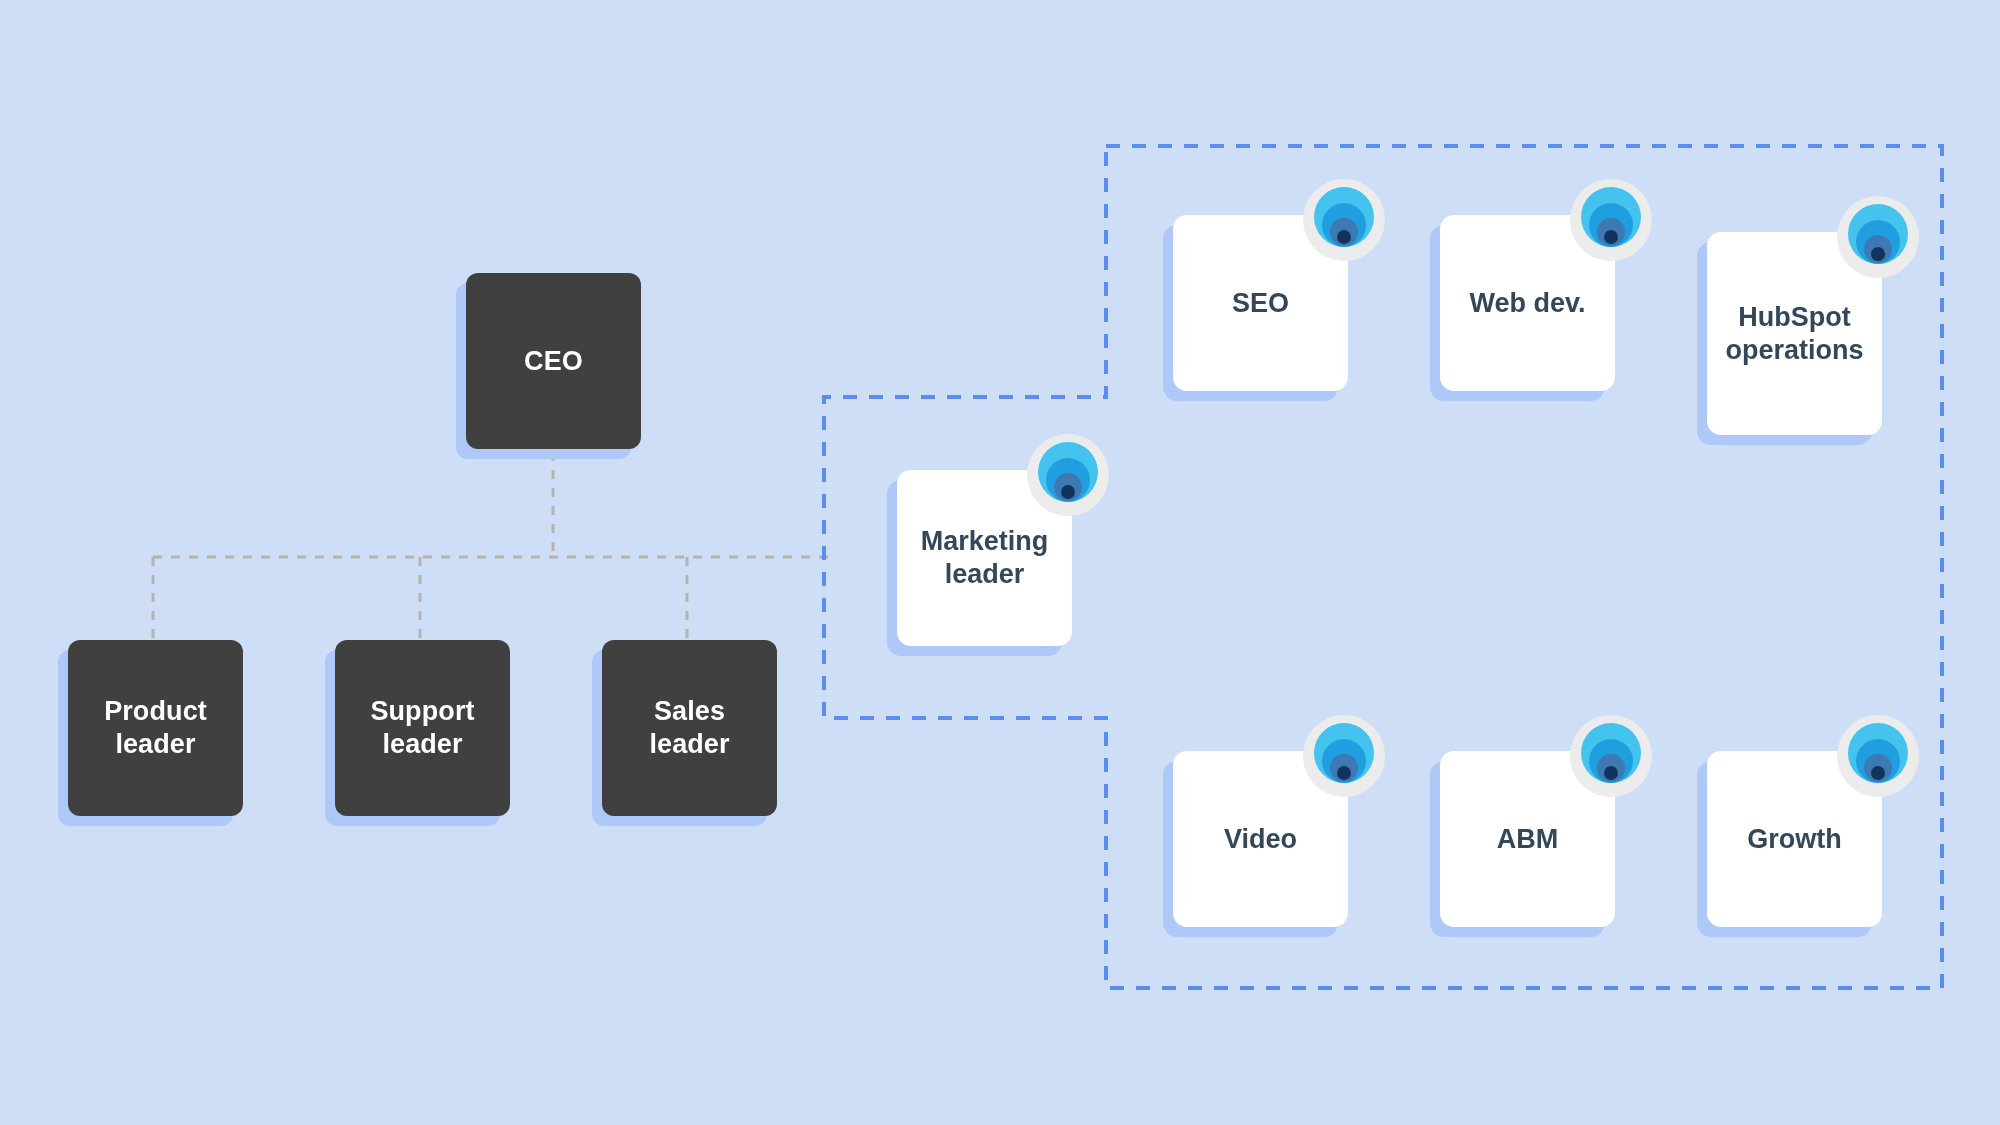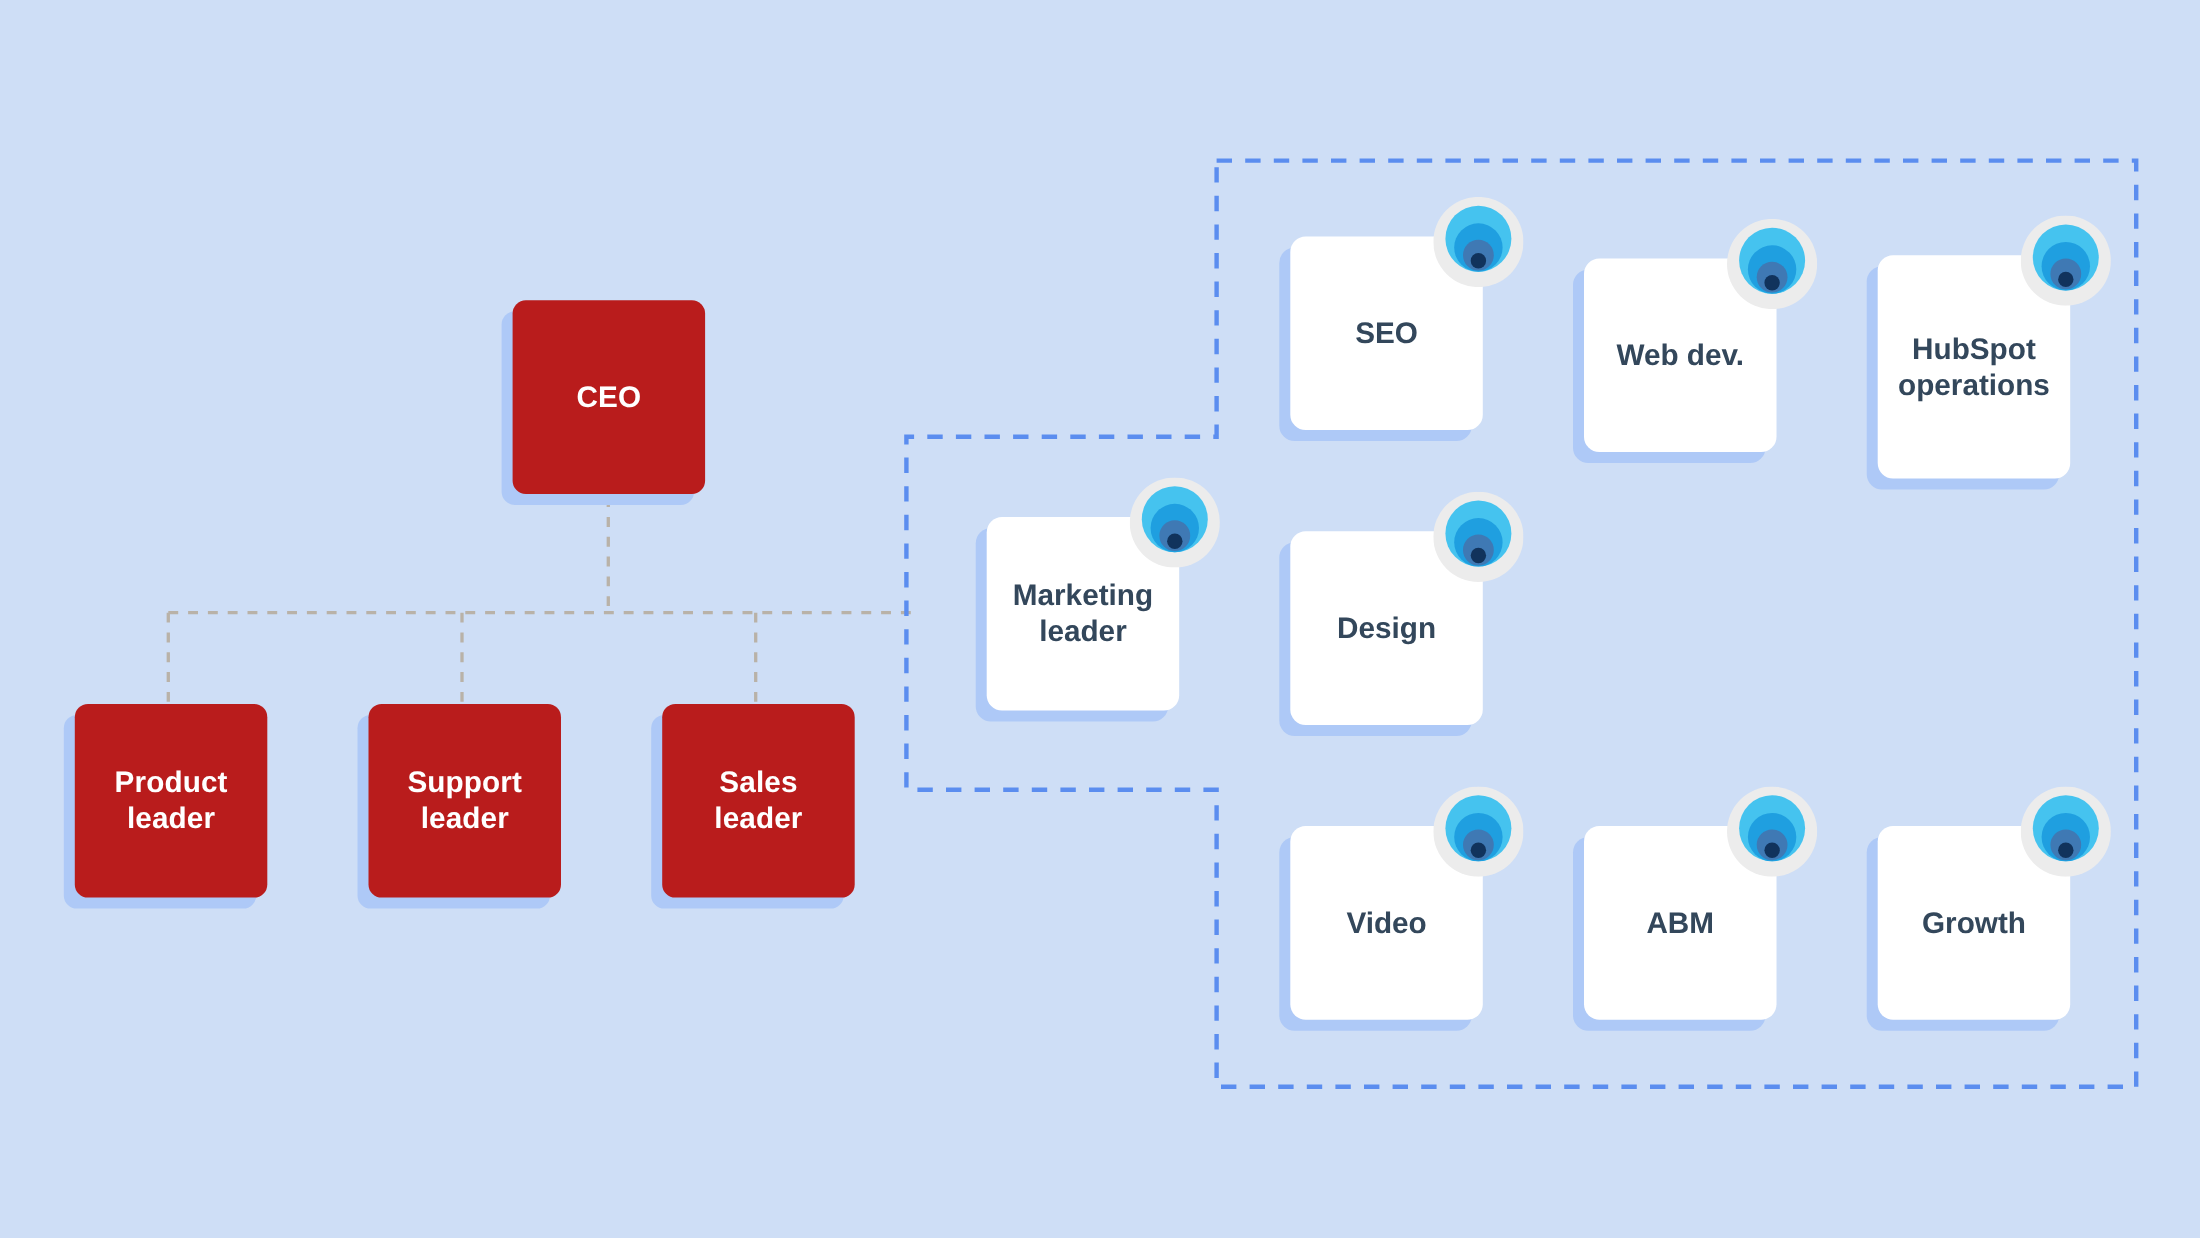--- a/index.html
+++ b/index.html
@@ -43,21 +43,21 @@
     left: -10px;
     top: 10px;
     right: 10px;
     bottom: -10px;
     background: #aec9f7;
     border-radius: 12px;
   }
   .node .face {
     position: absolute;
     left: 0; top: 0; right: 0; bottom: 0;
-    background: #b91c1c;
+    background: #404040;
     border-radius: 12px;
     display: flex;
     align-items: center;
     justify-content: center;
   }
   .node .label {
     position: relative;
     z-index: 2;
     color: #ffffff;
     font-weight: bold;
@@ -194,21 +194,21 @@
       <svg viewBox="0 0 82 82" xmlns="http://www.w3.org/2000/svg">
         <circle cx="41" cy="41" r="41" fill="#ececec"></circle>
         <circle cx="41" cy="38" r="30" fill="#45c3ef"></circle>
         <circle cx="41" cy="46" r="22" fill="#1f9fe0"></circle>
         <circle cx="41" cy="53" r="14" fill="#3f79b4"></circle>
         <circle cx="41" cy="58" r="7" fill="#11335c"></circle>
       </svg>
     </div>
   </div>
 
-  <div class="card" style="left:1440px; top:215px; width:175px; height:176px;margin-top:20px;">
+  <div class="card" style="left:1440px; top:215px; width:175px; height:176px;">
     <div class="shadow"></div>
     <div class="face">
       <span class="label">Web dev.</span>
     </div>
     <div class="ripple" style="left:130px; top:-36px;">
       <svg viewBox="0 0 82 82" xmlns="http://www.w3.org/2000/svg">
         <circle cx="41" cy="41" r="41" fill="#ececec"></circle>
         <circle cx="41" cy="38" r="30" fill="#45c3ef"></circle>
         <circle cx="41" cy="46" r="22" fill="#1f9fe0"></circle>
         <circle cx="41" cy="53" r="14" fill="#3f79b4"></circle>
@@ -227,35 +227,20 @@
       <svg viewBox="0 0 82 82" xmlns="http://www.w3.org/2000/svg">
         <circle cx="41" cy="41" r="41" fill="#ececec"></circle>
         <circle cx="41" cy="38" r="30" fill="#45c3ef"></circle>
         <circle cx="41" cy="46" r="22" fill="#1f9fe0"></circle>
         <circle cx="41" cy="53" r="14" fill="#3f79b4"></circle>
         <circle cx="41" cy="58" r="7" fill="#11335c"></circle>
       </svg>
     </div>
   </div>
 
-  <div class="card" style="left:1173px; top:483px; width:175px; height:176px;">
-    <div class="shadow"></div>
-    <div class="face">
-      <span class="label">Design</span>
-    </div>
-    <div class="ripple" style="left:130px; top:-36px;">
-      <svg viewBox="0 0 82 82" xmlns="http://www.w3.org/2000/svg">
-        <circle cx="41" cy="41" r="41" fill="#ececec"></circle>
-        <circle cx="41" cy="38" r="30" fill="#45c3ef"></circle>
-        <circle cx="41" cy="46" r="22" fill="#1f9fe0"></circle>
-        <circle cx="41" cy="53" r="14" fill="#3f79b4"></circle>
-        <circle cx="41" cy="58" r="7" fill="#11335c"></circle>
-      </svg>
-    </div>
-  </div>
 
 
 
   <div class="card" style="left:1173px; top:751px; width:175px; height:176px;">
     <div class="shadow"></div>
     <div class="face">
       <span class="label">Video</span>
     </div>
     <div class="ripple" style="left:130px; top:-36px;">
       <svg viewBox="0 0 82 82" xmlns="http://www.w3.org/2000/svg">

